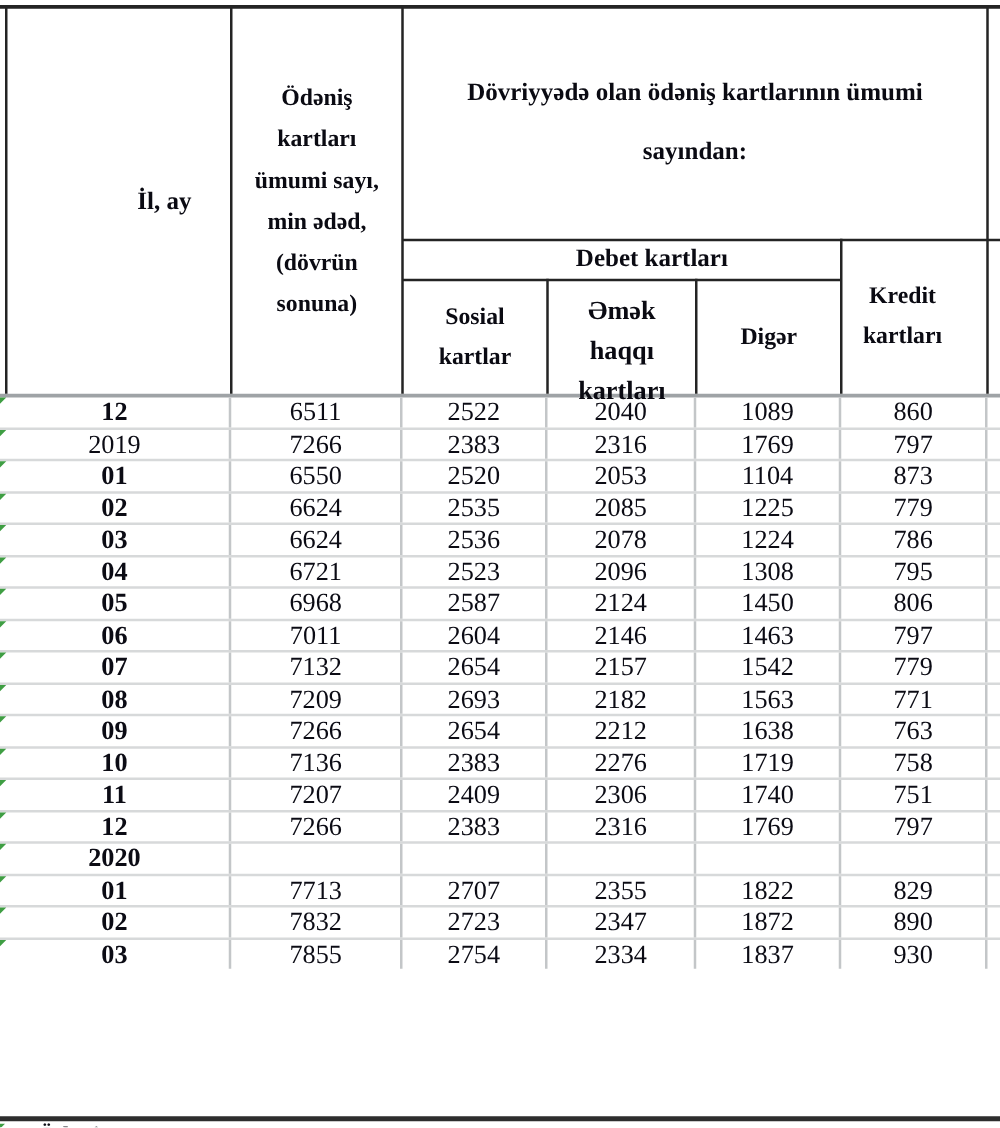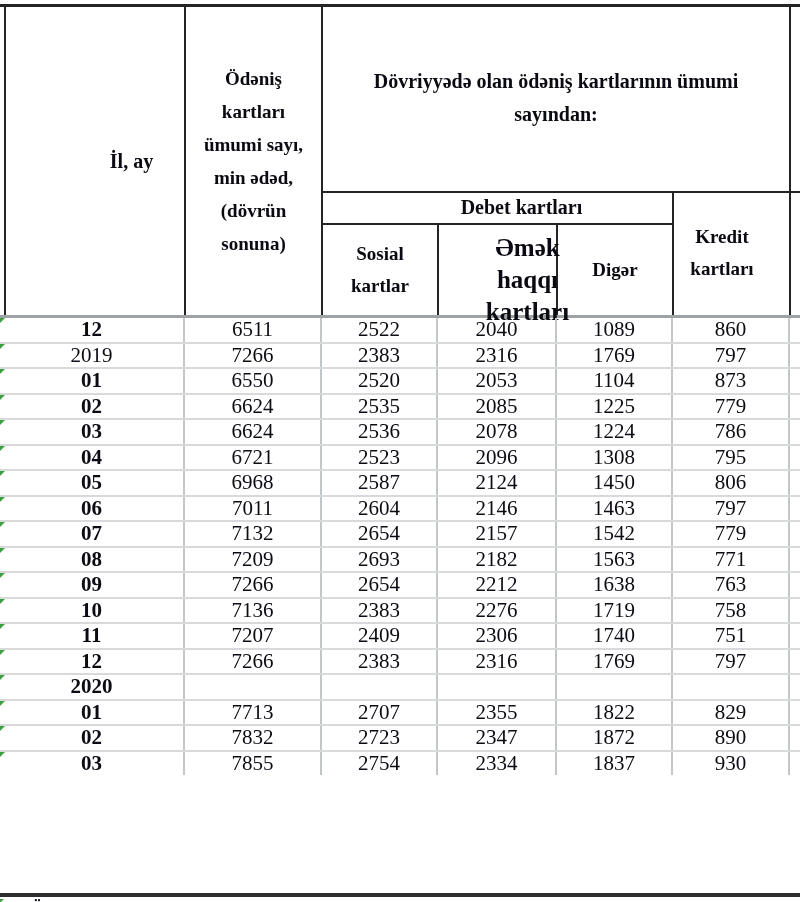--- a/index.html
+++ b/index.html
@@ -15,24 +15,24 @@
   .hcell{
     position:absolute;
     display:flex;align-items:center;justify-content:center;
     text-align:center;
     font-weight:bold;
     white-space:pre-line;
     color:#0a0a12;
   }
   .h-ilay   {left:4px;  top:7px;   width:181px;height:308px;font-size:20px;margin-left:37px;}
   .h-total  {left:187px;top:7px;   width:133px;height:308px;font-size:19px;line-height:33px;}
-  .h-group  {left:324px;top:7px;   width:464px;height:182px;font-size:20px;line-height:33px;}
+  .h-group  {left:324px;top:7px;   width:464px;height:182px;font-size:20px;line-height:47px;}
   .h-debet  {left:324px;top:191px; width:347px;height:32px; font-size:20px;padding-left:24px;}
   .h-sosial {left:324px;top:225px; width:112px;height:90px; font-size:19px;line-height:32px;}
-  .h-amek   {left:440px;top:225px; width:115px;height:110px; font-size:25px;line-height:32px;margin-left:30px;}
+  .h-amek   {left:440px;top:225px; width:115px;height:110px; font-size:21px;line-height:32px;}
   .h-diger  {left:559px;top:225px; width:112px;height:90px; font-size:19px;}
   .h-kredit {left:675px;top:193px; width:94px;height:120px;font-size:19px;line-height:32px;}
 
   
   .line{position:absolute;background:#242424;}
   .bl-top    {left:0;  top:4px;  width:800px;height:3px;}
   .bl-group  {left:322px;top:191px;width:478px;height:2px;}
   .bl-debet  {left:322px;top:223px;width:351px;height:2px;}
   .bl-hbot   {left:0;  top:315px;width:800px;height:3px;background:#9fa3a6;}
   .bl-bottom {left:0;  top:893px;width:800px;height:4px;background:#2d2d2d;}

